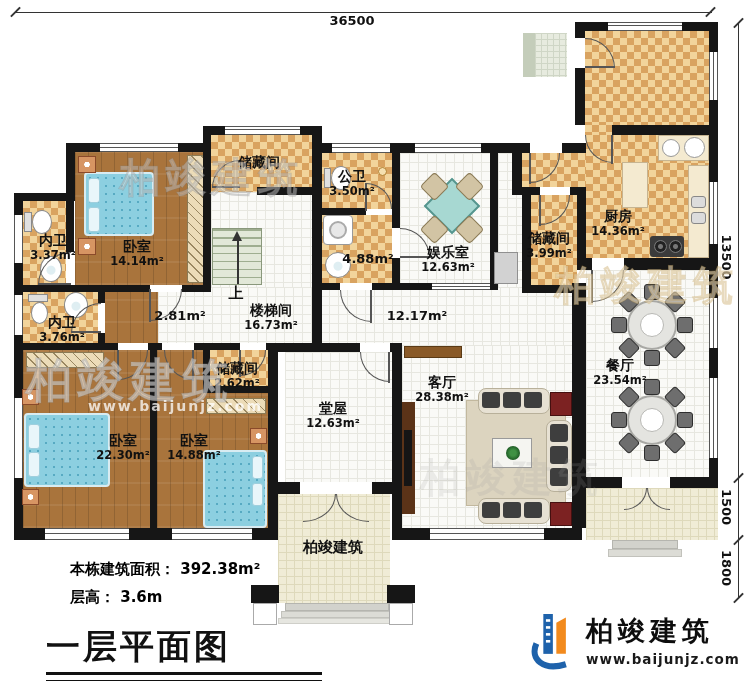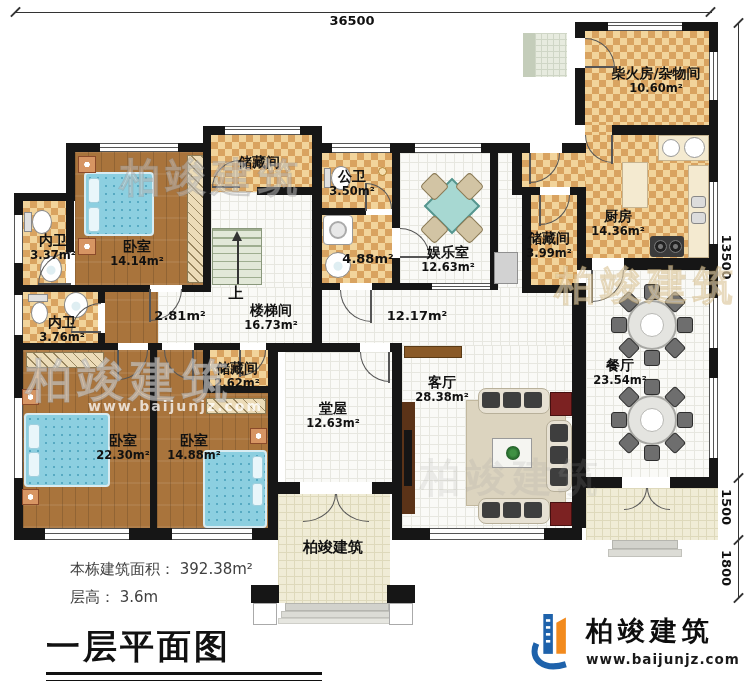--- a/index.html
+++ b/index.html
@@ -74,21 +74,21 @@
   .uplabel{position:absolute;font-size:15px;font-weight:bold;color:#111;transform:translate(-50%,-50%);z-index:40;}
   .arrowline{background:#333;}
   .tri{width:0;height:0;border-left:5px solid transparent;border-right:5px solid transparent;border-bottom:10px solid #333;}
   
   .wm{position:absolute;font-weight:bold;pointer-events:none;z-index:60;white-space:nowrap;letter-spacing:6px;}
   .wm1{font-size:46px;color:rgba(255,255,255,.55);-webkit-text-stroke:1px rgba(130,130,130,.35);}
   .wm2{font-size:40px;color:rgba(255,255,255,.5);-webkit-text-stroke:1px rgba(190,150,70,.35);}
   .wm3{font-size:40px;color:rgba(160,160,160,.18);}
   .wmu{font-size:14px;color:rgba(255,255,255,.75);letter-spacing:2px;}
   
-  .stats{position:absolute;font-weight:normal;color:#404040;}
+  .stats{position:absolute;font-weight:bold;color:#000000;}
   .stats div{white-space:nowrap;}
   #stats-left{left:70px;top:560px;font-size:15px;}
   #stats-left div+div{margin-top:9px;}
   #title{position:absolute;left:46px;top:624px;font-size:34px;font-weight:bold;color:#111;letter-spacing:3px;}
   #scale{position:absolute;left:243px;top:631px;font-size:27px;font-weight:bold;color:#111;}
   #title-underline{position:absolute;left:46px;top:672px;width:276px;height:5px;border-top:3px solid #111;border-bottom:1px solid #111;}
   #stats-right{left:327px;top:630px;font-size:13.5px;}
   #stats-right div+div{margin-top:8px;}
   #logo{position:absolute;left:526px;top:608px;display:flex;align-items:center;z-index:70;}
   #logo-text{margin-left:8px;}
@@ -385,24 +385,20 @@
   <div class="rlabel" style="left:180px;top:316px">
       <div class="rarea" style="font-size:13px">2.81m²</div>
     </div>
   <div class="rlabel" style="left:417px;top:316px">
       <div class="rarea" style="font-size:13px">12.17m²</div>
     </div>
   <div class="rlabel" style="left:448px;top:259px">
       <div class="rname">娱乐室</div>
       <div class="rarea">12.63m²</div>
     </div>
-  <div class="rlabel" style="left:656px;top:80px">
-      <div class="rname">柴火房/杂物间</div>
-      <div class="rarea">10.60m²</div>
-    </div>
   <div class="rlabel" style="left:618px;top:223px">
       <div class="rname">厨房</div>
       <div class="rarea">14.36m²</div>
     </div>
   <div class="rlabel" style="left:620px;top:372px">
       <div class="rname">餐厅</div>
       <div class="rarea">23.54m²</div>
     </div>
   <div class="rlabel" style="left:333px;top:415px">
       <div class="rname">堂屋</div>

